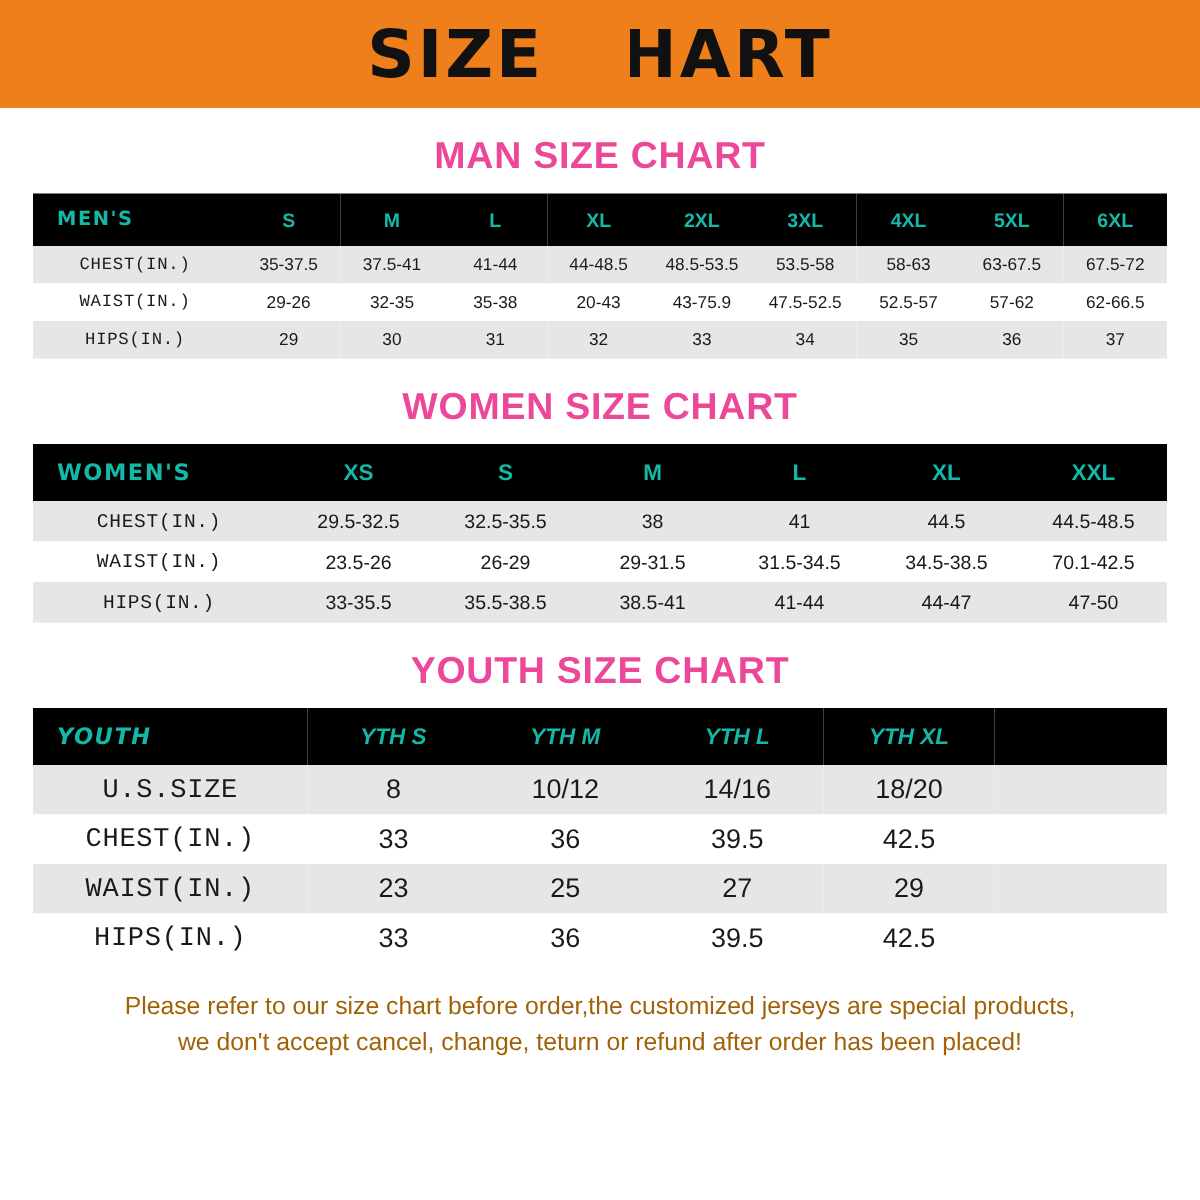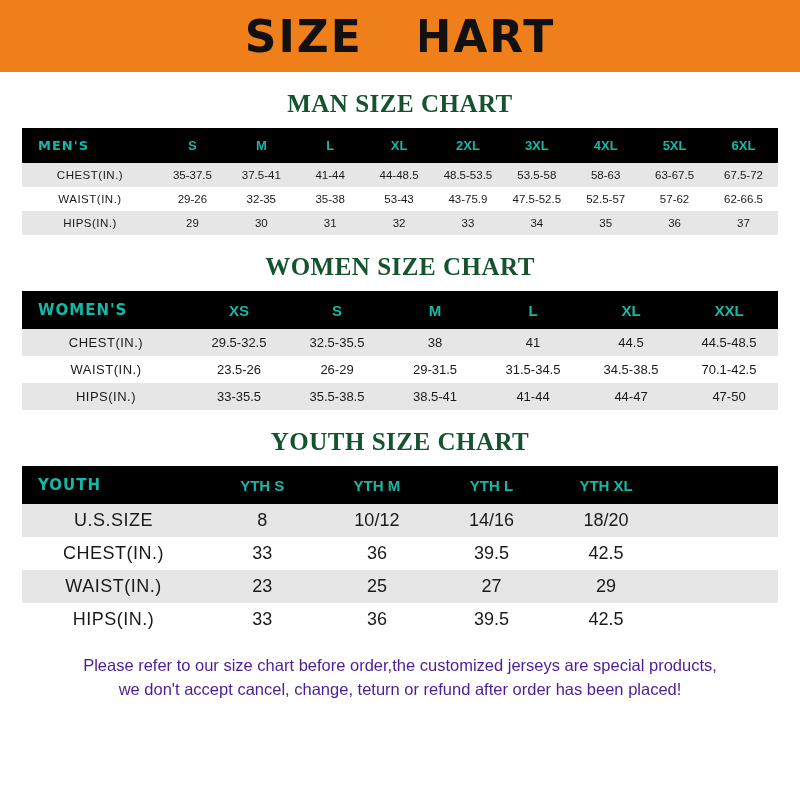--- a/index.html
+++ b/index.html
@@ -45,25 +45,25 @@
     letter-spacing: 2px;
     color: #111111;
     white-space: nowrap;
   }
   .content {
     padding: 0 22px;
     box-sizing: border-box;
   }
   .section-title {
     text-align: center;
-    font-family: Liberation Serif, serif;
+    font-family: Liberation Sans, sans-serif;
     font-weight: bold;
     font-size: 25px;
     letter-spacing: 0.5px;
-    color: #14532d;
+    color: #ec4899;
     margin: 18px 0 10px 0;
   }
   table.size-table {
     width: 100%;
     border-collapse: collapse;
     table-layout: fixed;
   }
   table.size-table th,
   table.size-table td {
     text-align: center;
@@ -85,37 +85,38 @@
     letter-spacing: 1px;
     text-align: left;
     padding-left: 16px;
   }
   table.size-table tbody tr.row-a td { background: #e6e6e6; }
   table.size-table tbody tr.row-b td { background: #ffffff; }
   table.size-table tbody td.rowhead {
     font-weight: normal;
     letter-spacing: 0.5px;
     font-size: 12.5px;
+    font-family: Liberation Mono, monospace;
   }
   
   #men-table thead th.rowhead { width: 118px; }
   #men-table td, #men-table th { font-size: 11.5px; }
   #men-table thead th { font-size: 13px; }
   #women-table thead th.rowhead { width: 150px; margin-left: 41px; }
   #women-table td, #women-table th { font-size: 13px; }
   #women-table thead th { font-size: 15px; }
   #youth-table thead th.rowhead { width: 165px; }
   #youth-table td, #youth-table th { font-size: 18px; }
-  #youth-table thead th { font-size: 15px; }
+  #youth-table thead th { font-size: 15px; font-style: italic; }
   #youth-table thead th.spacer { background: #000000; }
 
   .notice {
     margin-top: 18px;
     text-align: center;
-    color: #4c1d95;
+    color: #a16207;
     font-size: 16.5px;
     line-height: 1.45;
     font-family: "Liberation Sans", sans-serif;
   }
   .notice div { white-space: nowrap; }
 </style>
 </head>
 <body>
 
 <div class="page">
@@ -153,21 +154,21 @@
           <td>53.5-58</td>
           <td>58-63</td>
           <td>63-67.5</td>
           <td>67.5-72</td>
         </tr>
         <tr class="row-b">
           <td class="rowhead">WAIST(IN.)</td>
           <td>29-26</td>
           <td>32-35</td>
           <td>35-38</td>
-          <td>53-43</td>
+          <td>20-43</td>
           <td>43-75.9</td>
           <td>47.5-52.5</td>
           <td>52.5-57</td>
           <td>57-62</td>
           <td>62-66.5</td>
         </tr>
         <tr class="row-a">
           <td class="rowhead">HIPS(IN.)</td>
           <td>29</td>
           <td>30</td>

